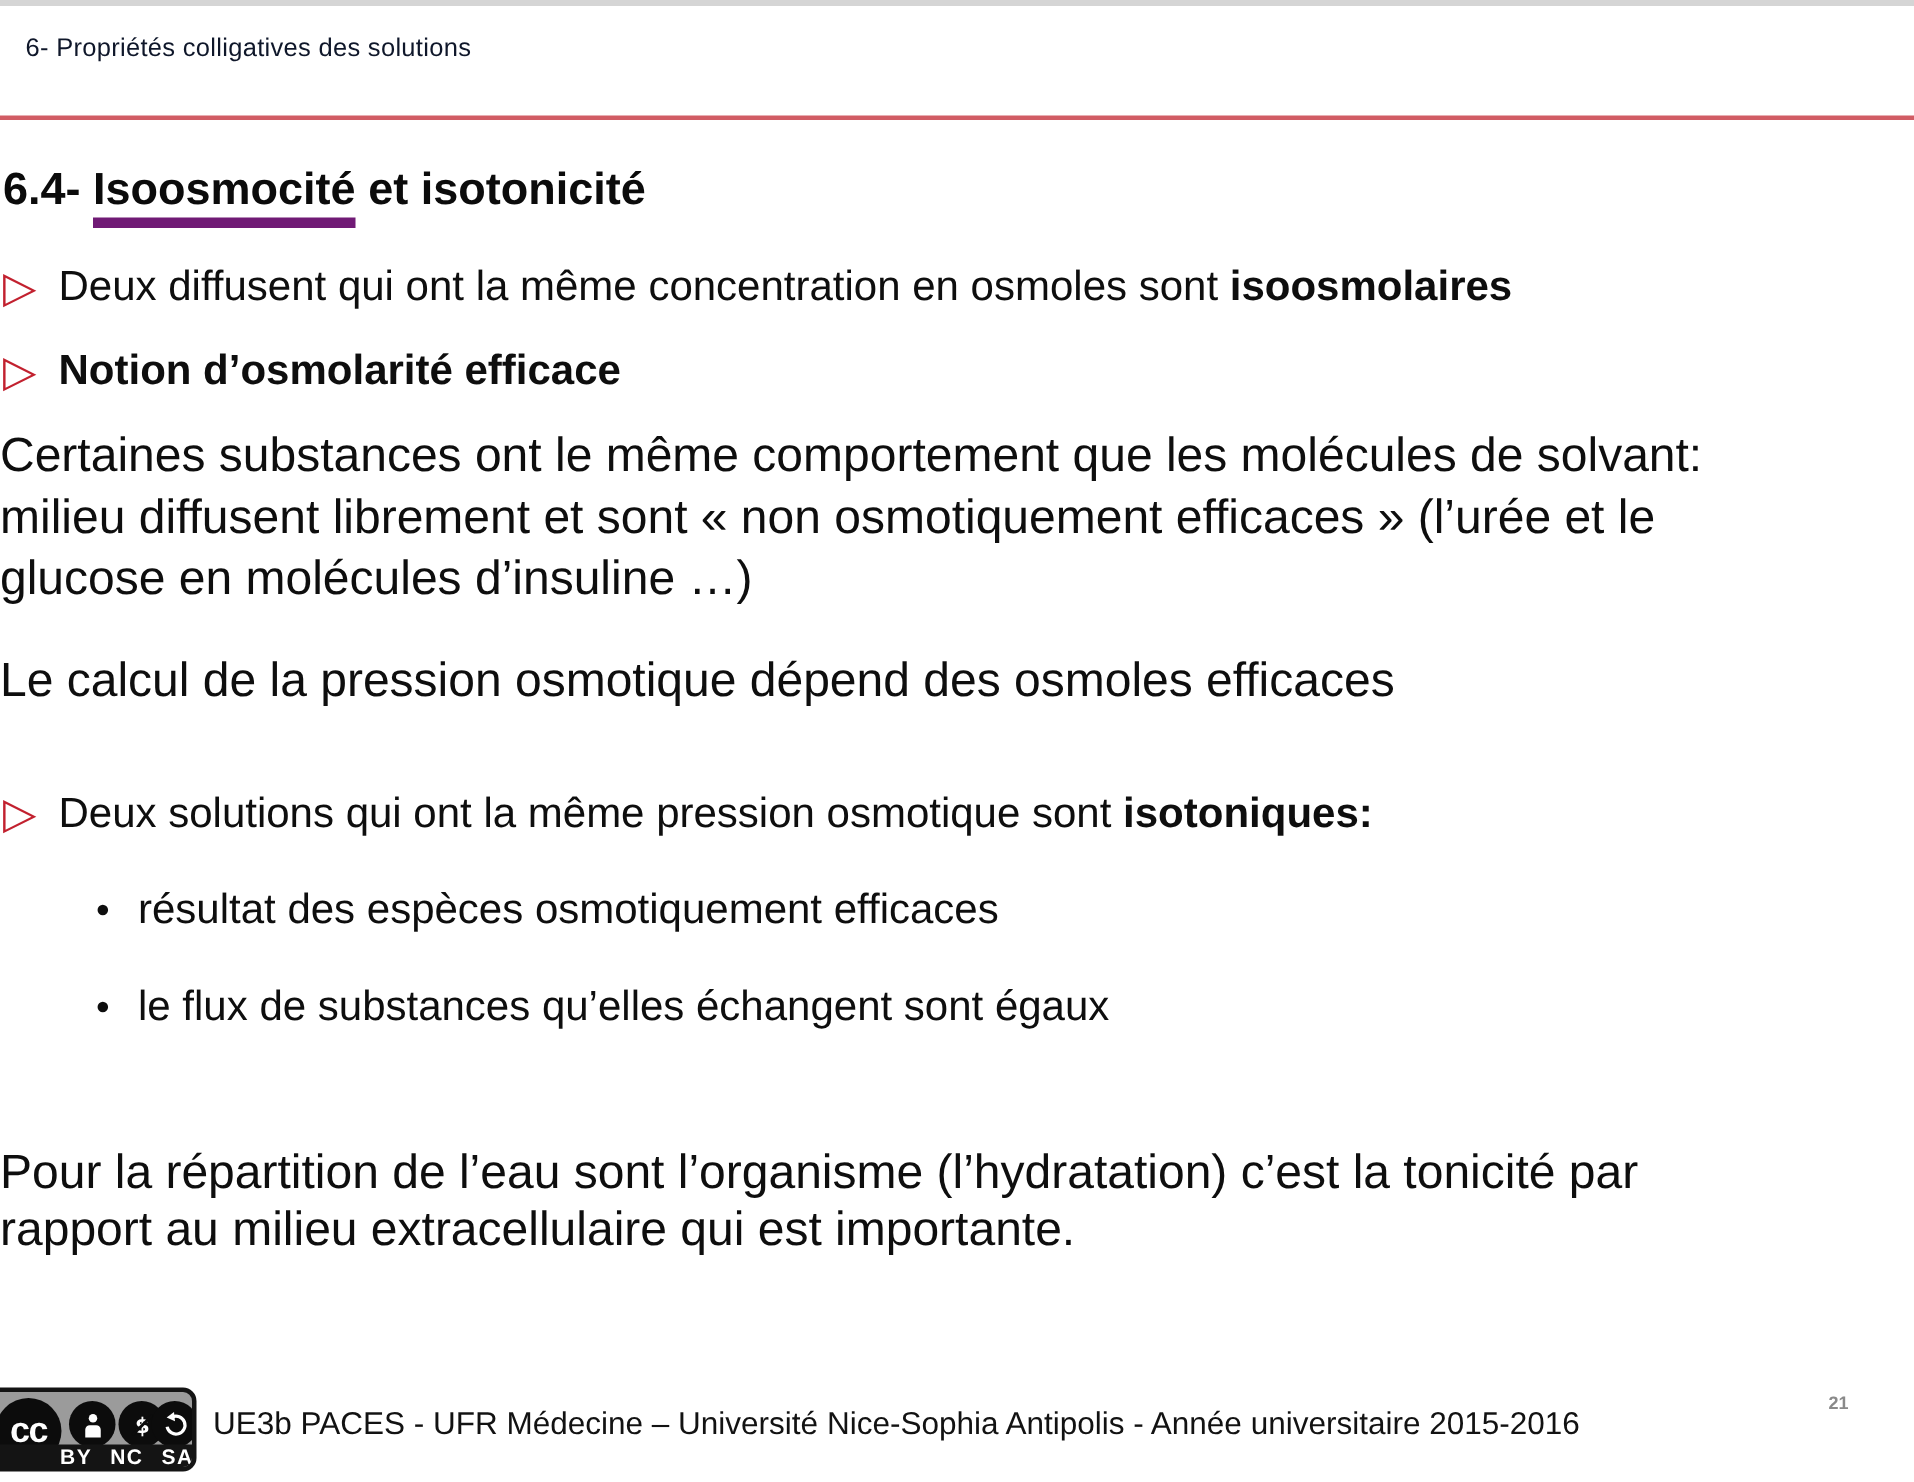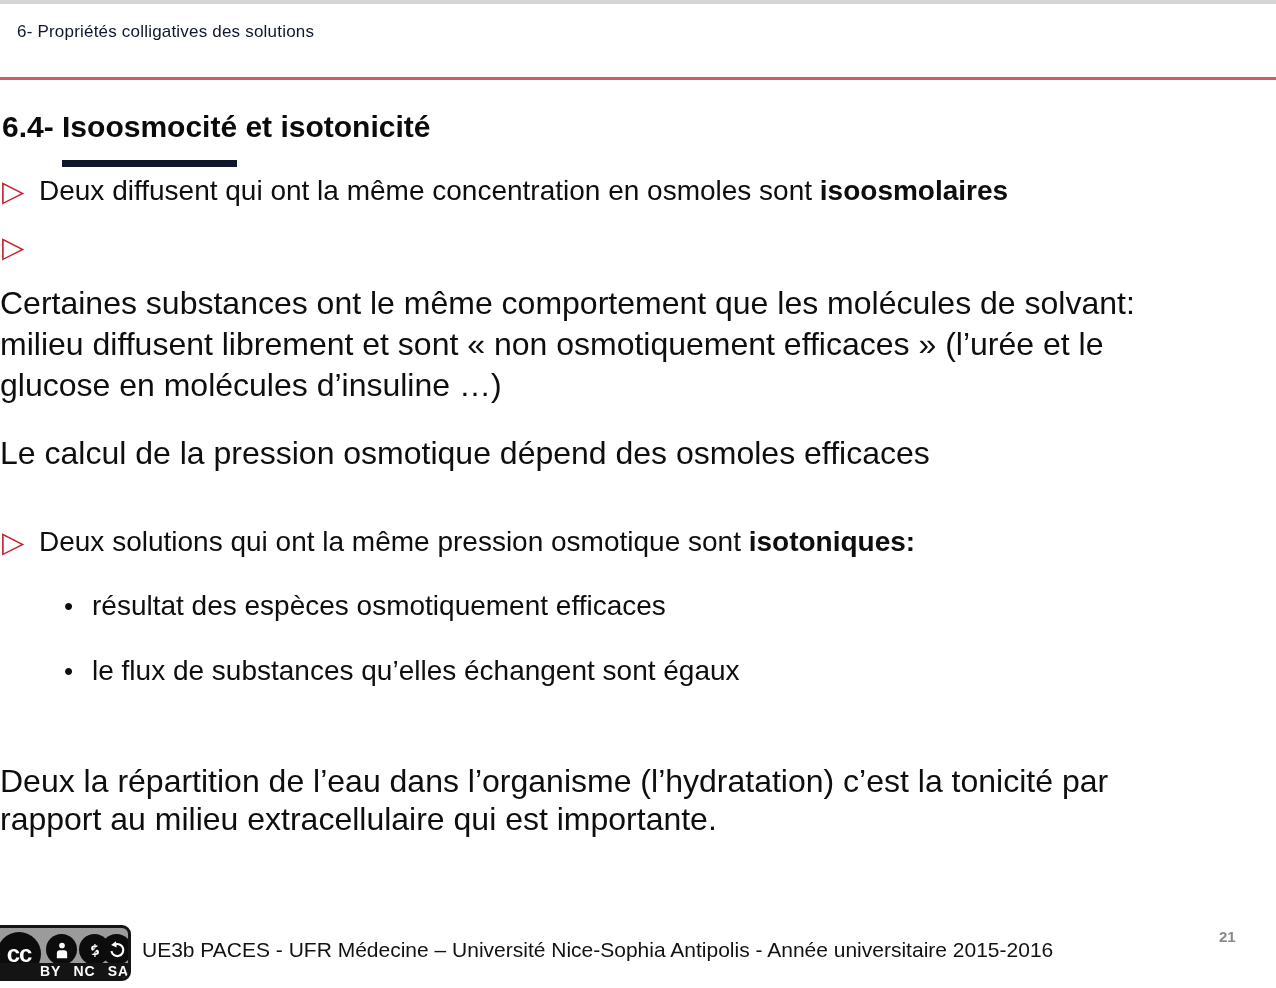--- a/index.html
+++ b/index.html
@@ -24,22 +24,22 @@
   .header-rule {
     position: absolute; top: 77px; left: 0;
     width: 1276px; height: 3px;
     background: #d15c64;
   }
   .slide-title {
     position: absolute; top: 110px; left: 2px;
     font-size: 30px; font-weight: 700; color: #0b0b0b;
   }
   .underlined-word {
-    border-bottom: 7px solid #0f172a;
-    padding-bottom: 17px;
+    border-bottom: 7px solid #701a75;
+    padding-bottom: 2px;
   }
   .bullet-row {
     position: absolute; left: 2px;
     display: flex; align-items: baseline;
     font-size: 28px; color: #0e0e0e;
     white-space: nowrap;
   }
   .tri {
     font-size: 29px; color: #c2212f;
     width: 37px; flex: 0 0 37px;
@@ -95,40 +95,41 @@
   .cc-by { left: 56px; }
   .cc-nc { left: 89px; }
   .cc-sa { left: 111px; }
   .footer-text {
     position: absolute; left: 142px; top: 938px;
     font-size: 21px; font-weight: 400; color: #121212;
     white-space: nowrap;
   }
   .page-number {
     position: absolute; left: 1219px; top: 928px;
-    font-size: 15px; font-weight: 700; color: #8a8a8a; text-align: right;
+    font-size: 12px; font-weight: 700; color: #8a8a8a; text-align: right;
   }
 </style>
 </head>
 <body>
 
 <div class="top-bar"></div>
 
 <div class="section-header">6- Propriétés colligatives des solutions</div>
 <div class="header-rule"></div>
 
 <div class="slide-title"><span>6.4- </span><span class="underlined-word">Isoosmocité</span><span> et isotonicité</span></div>
 
 <div class="bullet-row" style="top:173px">
   <span class="tri">▷</span>
   <span><span>Deux diffusent qui ont la même concentration en osmoles sont </span><span class="bold">isoosmolaires</span></span>
 </div>
 
 <div class="bullet-row" style="top:229px">
   <span class="tri">▷</span>
+  <span class="bold">Notion d’osmolarité efficace</span>
 </div>
 
 <div class="para-line" style="top:285px">Certaines substances ont le même comportement que les molécules de solvant:</div>
 <div class="para-line" style="top:326px">milieu diffusent librement et sont « non osmotiquement efficaces » (l’urée et le</div>
 <div class="para-line" style="top:367px">glucose en molécules d’insuline …)</div>
 
 <div class="para-line" style="top:435px">Le calcul de la pression osmotique dépend des osmoles efficaces</div>
 
 <div class="bullet-row" style="top:524px">
   <span class="tri">▷</span>
@@ -138,21 +139,21 @@
 <div class="sub-row" style="top:590px">
   <span class="dot">•</span>
   <span>résultat des espèces osmotiquement efficaces</span>
 </div>
 
 <div class="sub-row" style="top:655px">
   <span class="dot">•</span>
   <span>le flux de substances qu’elles échangent sont égaux</span>
 </div>
 
-<div class="para-line" style="top:763px">Deux la répartition de l’eau dans l’organisme (l’hydratation) c’est la tonicité par</div>
+<div class="para-line" style="top:763px">Pour la répartition de l’eau sont l’organisme (l’hydratation) c’est la tonicité par</div>
 <div class="para-line" style="top:801px">rapport au milieu extracellulaire qui est importante.</div>
 
 <div class="cc-badge">
   <div class="cc-circle cc-logo">
     <span>cc</span>
   </div>
   <div class="cc-circle cc-small cc-by">
     <svg width="20" height="20" viewBox="0 0 24 24" aria-hidden="true">
       <circle cx="12" cy="6.6" r="3.4" fill="#ffffff"></circle>
       <path d="M5.8 22 v-6.2 a3.6 3.6 0 0 1 3.6-3.6 h5.2 a3.6 3.6 0 0 1 3.6 3.6 V22 z" fill="#ffffff"></path>

